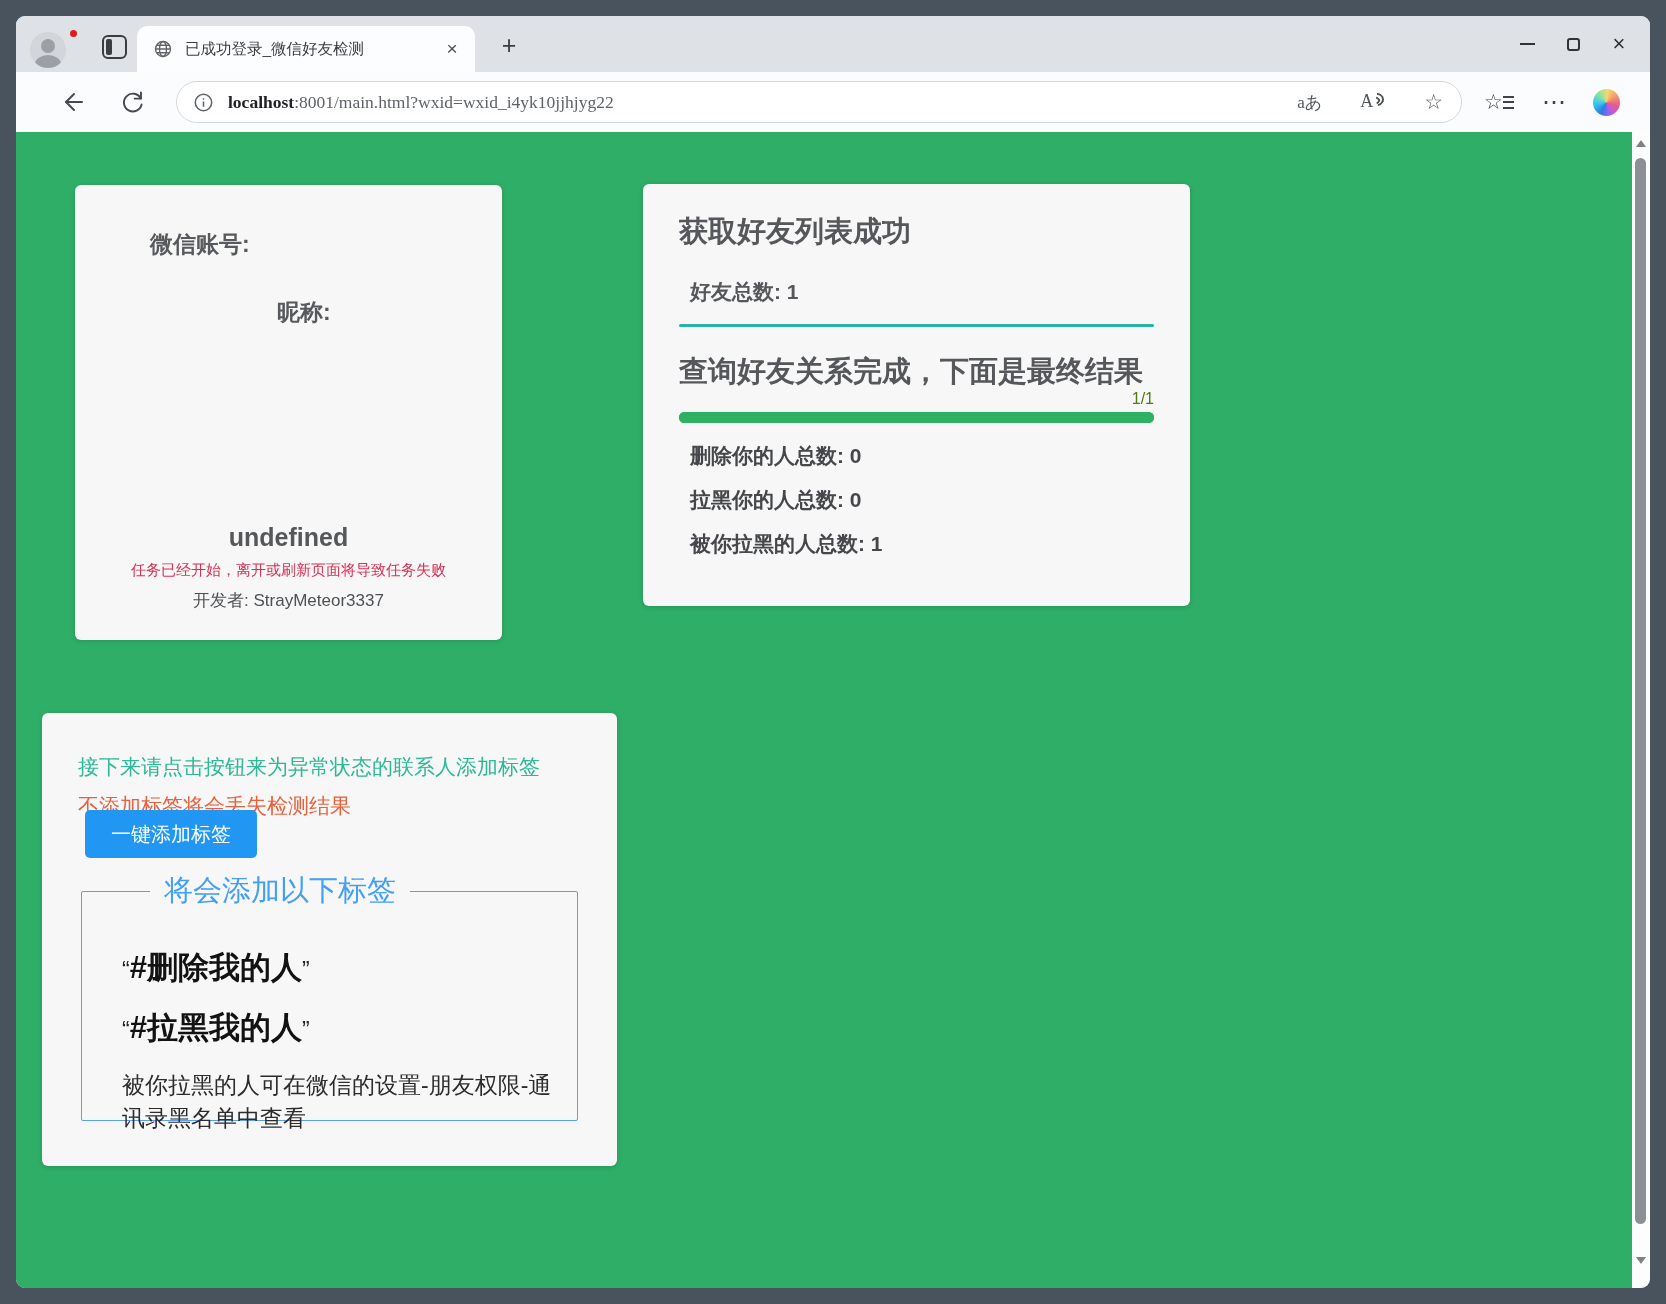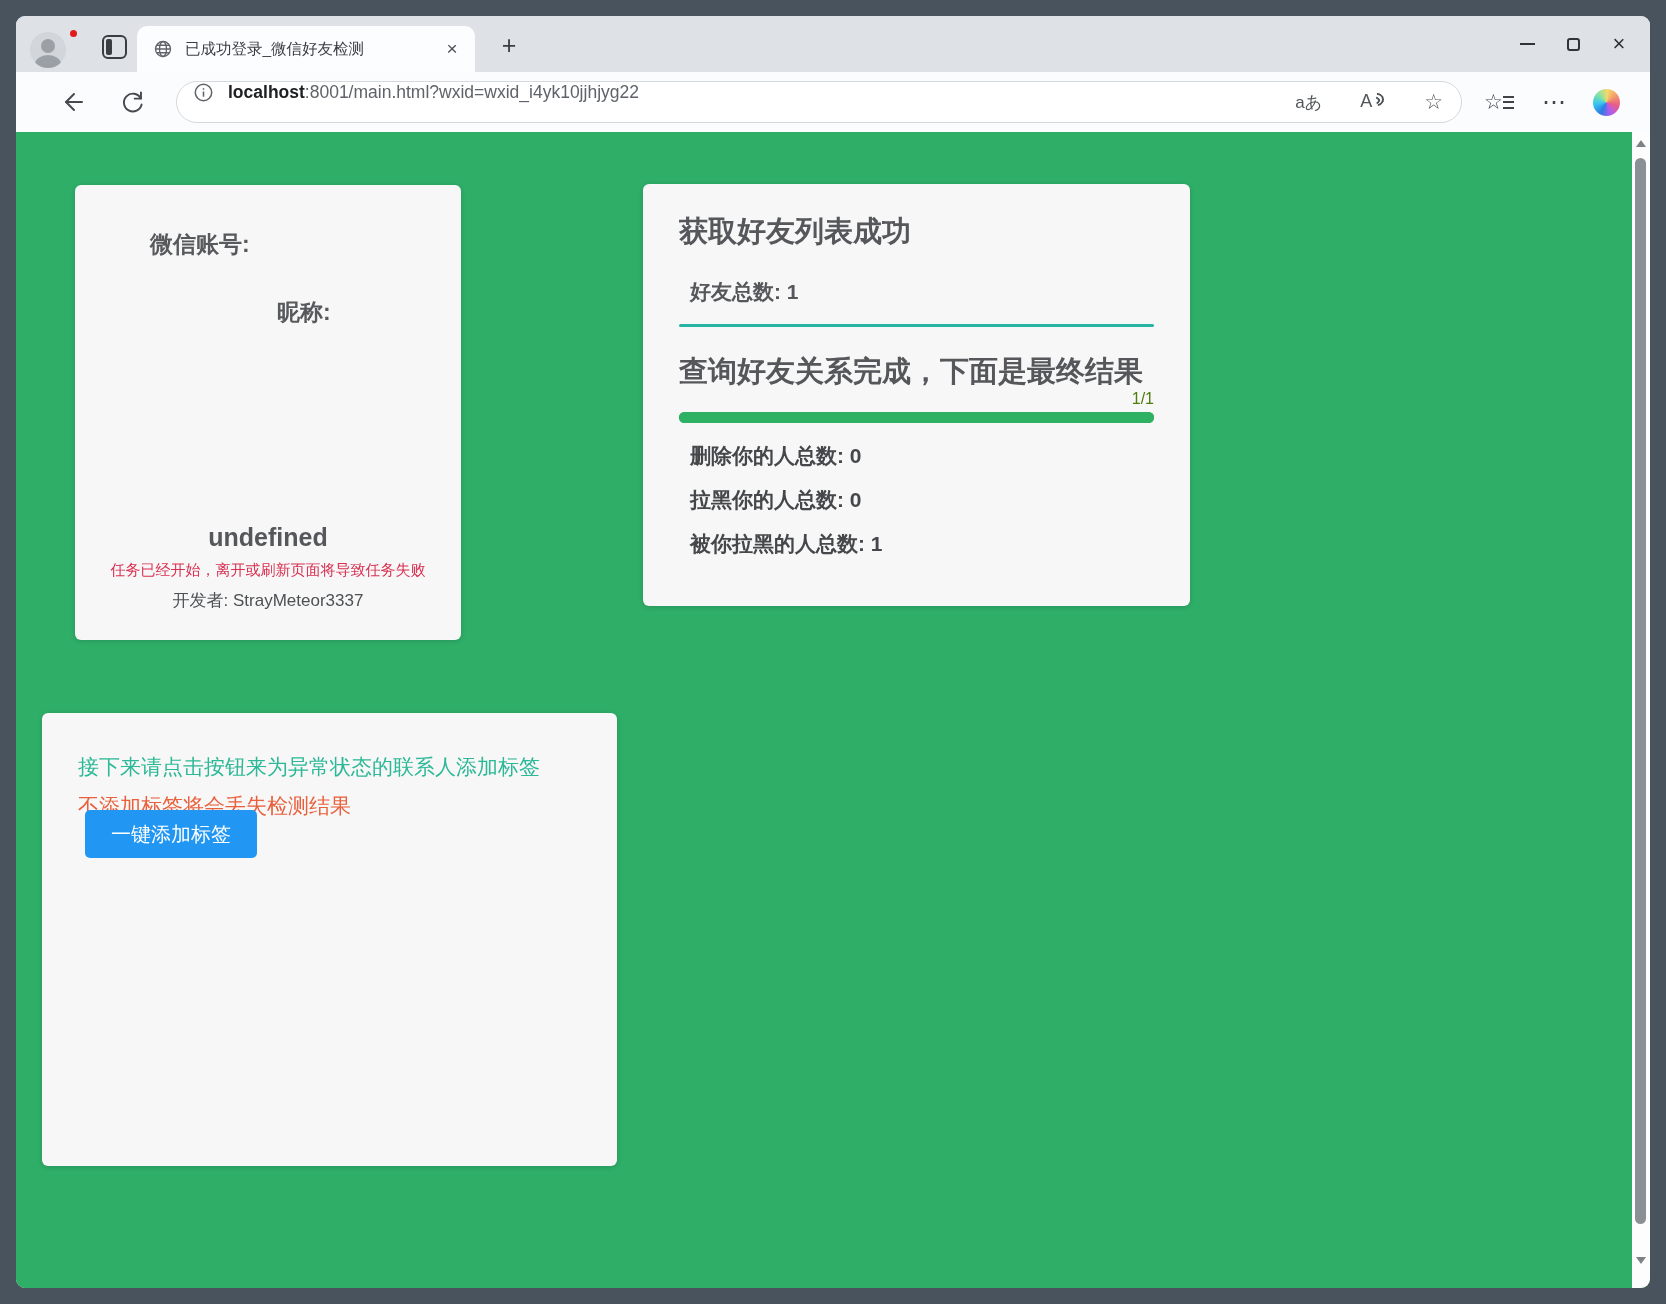--- a/index.html
+++ b/index.html
@@ -44,22 +44,22 @@
   .min-glyph { width:15px; height:2px; background:#303438; }
   .max-glyph { width:13px; height:13px; border:2px solid #303438; border-radius:3px; }
   .close-glyph { font-size:22px; color:#303438; line-height:1; }
 
   
   .toolbar { height:60px; background:#fbfcfd; display:flex; align-items:center;
     padding:0 30px 0 40px; }
   .nav-icon { display:flex; align-items:center; justify-content:center;
     width:32px; height:32px; margin-right:28px; }
   .urlpill { flex:1; height:42px; border:1px solid #d5d8dc; border-radius:21px;
-    background:#ffffff; display:flex; padding:0 18px 0 16px;
-    margin-right:22px; }
+    background:#ffffff; display:flex; align-items:center; padding:0 18px 0 16px;
+    margin-right:22px;font-family:Liberation Serif, serif; }
   .url-info { display:flex; margin-right:14px; }
   .url-text { font-size:17.5px; color:#5f6368; flex:1; white-space:nowrap; overflow:hidden; }
   .url-text b { color:#202124; font-weight:700; }
   .pill-icon { margin-left:38px; color:#52565a; display:flex; align-items:center; }
   .translate-lbl { font-size:17px; color:#52565a; }
   .ra-icon { position:relative; width:26px; height:22px; }
   .ra-a { font-size:18px; color:#52565a; position:absolute; left:0; top:0; }
   .ra-arc { position:absolute; border:2px solid #52565a; border-radius:50%;
     border-left-color:transparent; border-bottom-color:transparent; transform:rotate(40deg); }
   .ra-arc1 { width:7px; height:7px; right:6px; top:6px; }
@@ -70,21 +70,21 @@
   .favbar-icon .fb-lines { position:absolute; right:2px; top:7px; width:11px; height:13px;
     background:repeating-linear-gradient(#3f4246 0 2px, transparent 2px 5.5px); }
   .more-icon { font-size:24px; color:#3f4246; margin-right:26px; letter-spacing:1px; }
   .copilot-icon { width:27px; height:27px; border-radius:50%;
     background:conic-gradient(from 210deg,#2a7de1,#38c3f2,#7fe3a6,#f6d86b,#f2976b,#e85b8a,#b05cf0,#2a7de1); }
 
   
   .content { position:absolute; left:0; top:116px; right:0; bottom:0; background:#2fae68; }
   .card { position:absolute; background:#f7f7f7; border-radius:6px;
     box-shadow:0 1px 5px rgba(0,0,0,.16); }
-  .account-card { left:59px; top:53px; width:386px; height:455px; }
+  .account-card { left:59px; top:53px; width:427px; height:455px; }
   .result-card  { left:627px; top:52px; width:547px; height:422px; }
   .tag-card     { left:26px; top:581px; width:575px; height:453px; }
 
   
   .acc-label { position:absolute; font-size:23px; font-weight:700; color:#57595c; }
   .acc-wxid { left:75px; top:44px; }
   .acc-nick { left:202px; top:112px; }
   .acc-undefined { position:absolute; left:0; right:0; top:338px; text-align:center;
     font-size:25px; font-weight:700; color:#55575a; }
   .acc-warning { position:absolute; left:0; right:0; top:376px; text-align:center;
@@ -241,20 +241,30 @@
         </div>
       <div class="res-stat res-s1">删除你的人总数: 0</div>
       <div class="res-stat res-s2">拉黑你的人总数: 0</div>
       <div class="res-stat res-s3">被你拉黑的人总数: 1</div>
     </div>
 
     <div class="card tag-card">
       <div class="tag-instr">接下来请点击按钮来为异常状态的联系人添加标签</div>
       <div class="tag-warn">不添加标签将会丢失检测结果</div>
       <button class="tag-btn">一键添加标签</button>
+      <fieldset class="tag-fieldset">
+        <legend>将会添加以下标签</legend>
+        <div class="tag-line">
+          <span class="q">“</span><span class="t">#删除我的人</span><span class="q">”</span>
+        </div>
+        <div class="tag-line">
+          <span class="q">“</span><span class="t">#拉黑我的人</span><span class="q">”</span>
+        </div>
+        <div class="tag-note">被你拉黑的人可在微信的设置-朋友权限-通讯录黑名单中查看</div>
+      </fieldset>
     </div>
 
     <div class="scrollbar">
       <i class="sb-up"></i>
       <div class="sb-thumb"></div>
       <i class="sb-down"></i>
     </div>
 
   </div>
 </div>

